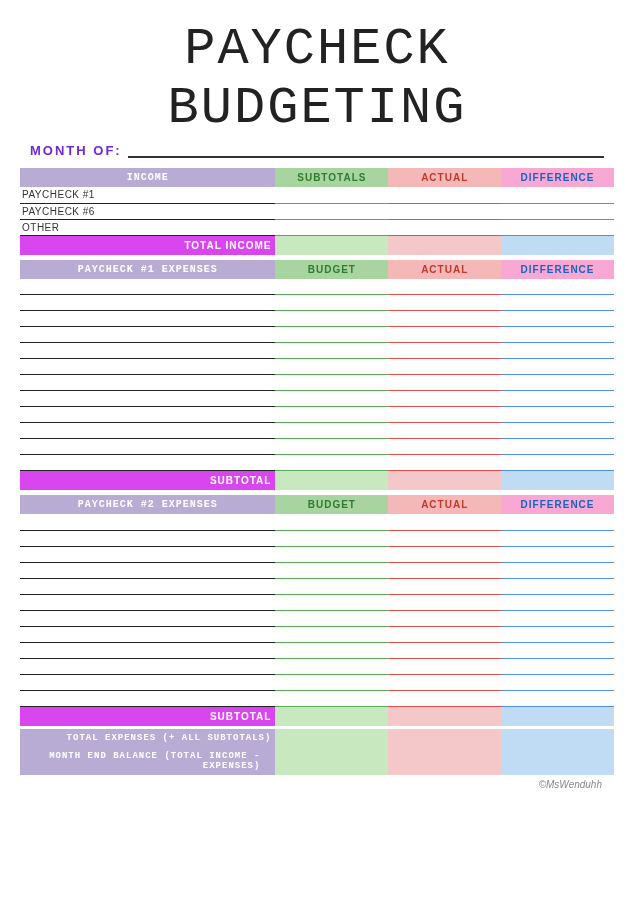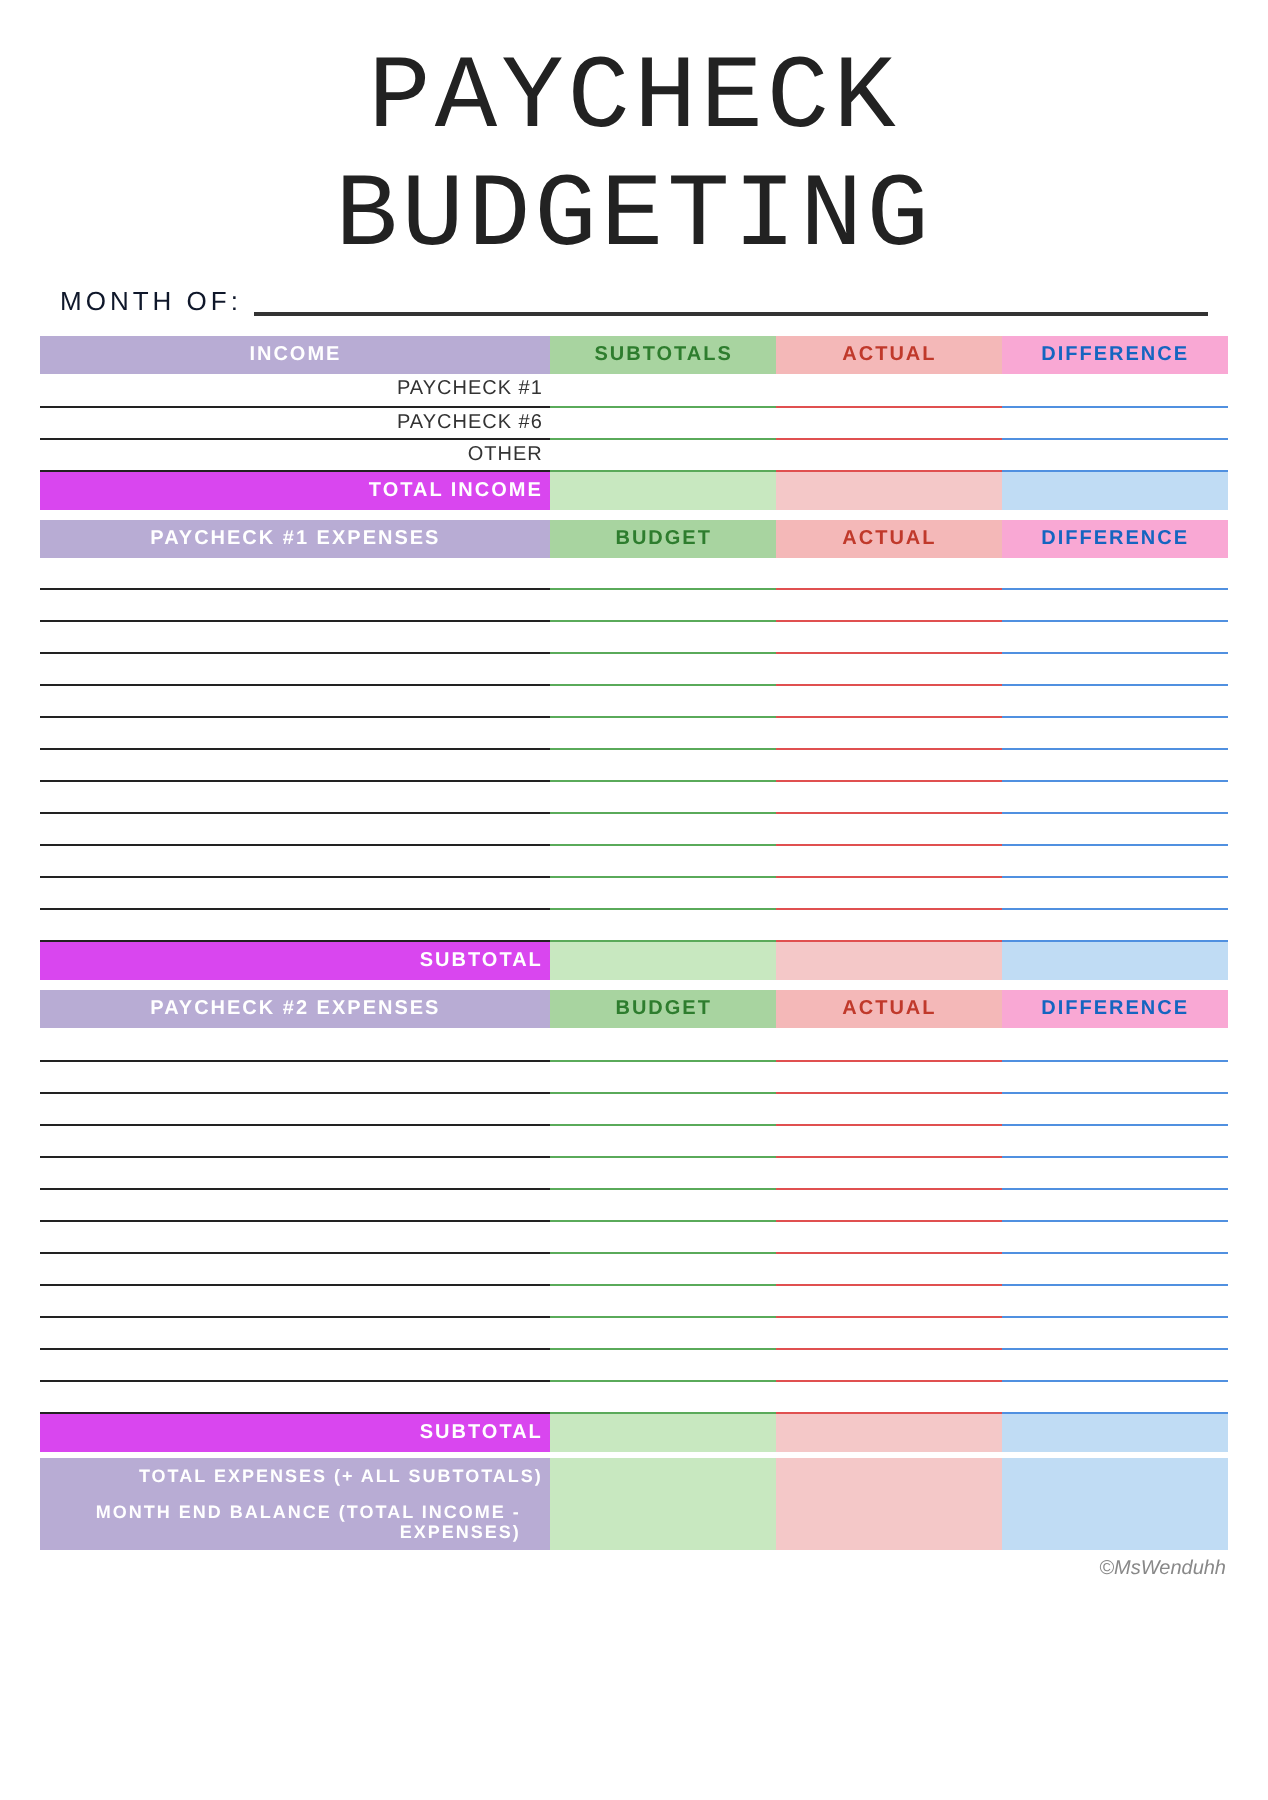--- a/index.html
+++ b/index.html
@@ -25,23 +25,23 @@
     }
 
     .month-line {
       display: flex;
       align-items: center;
       margin-left: 10px;
       margin-bottom: 10px;
     }
     .month-label {
       font-size: 13px;
-      font-weight: normal;
+      font-weight: bold;
       letter-spacing: 2px;
-      color: #0f172a;
+      color: #6d28d9;
       margin-right: 6px;
       font-family: Arial, sans-serif;
     }
     .month-underline {
       flex: 1;
       border-bottom: 2px solid #333;
       height: 16px;
       margin-right: 10px;
     }
 
@@ -53,20 +53,21 @@
 
     
     .header-purple {
       background-color: #b8acd4;
       color: #fff;
       text-align: center;
       font-size: 10px;
       font-weight: bold;
       letter-spacing: 1px;
       padding: 4px 2px;
+      font-family: Liberation Mono, monospace;
     }
     .header-green {
       background-color: #a8d4a0;
       color: #2e7d2e;
       text-align: center;
       font-size: 10px;
       font-weight: bold;
       letter-spacing: 1px;
       padding: 4px 2px;
     }
@@ -84,21 +85,21 @@
       color: #1565c0;
       text-align: center;
       font-size: 10px;
       font-weight: bold;
       letter-spacing: 1px;
       padding: 4px 2px;
     }
 
     
     .label-cell {
-      text-align: right;
+      text-align: left;
       padding: 1px 4px 1px 2px;
       border-bottom: 1.5px solid #222;
       font-size: 10px;
       letter-spacing: 0.5px;
       color: #333;
       white-space: nowrap;
     }
     .label-cell-empty {
       border-bottom: 1.5px solid #222;
       padding: 1px 4px;
@@ -152,21 +153,21 @@
     .col-label { width: 43%; }
     .col-budget { width: 19%; }
     .col-actual { width: 19%; }
     .col-diff { width: 19%; }
 
     .copyright {
       text-align: right;
       font-size: 10px;
       color: #888;
       margin-top: 4px;
-      margin-right: 1px;
+      margin-right: 12px;
       font-style: italic;
     }
   </style>
 </head>
 <body>
 
 <div class="page-title">PAYCHECK BUDGETING</div>
 
 <div class="month-line">
   <span class="month-label">MONTH OF:</span>

